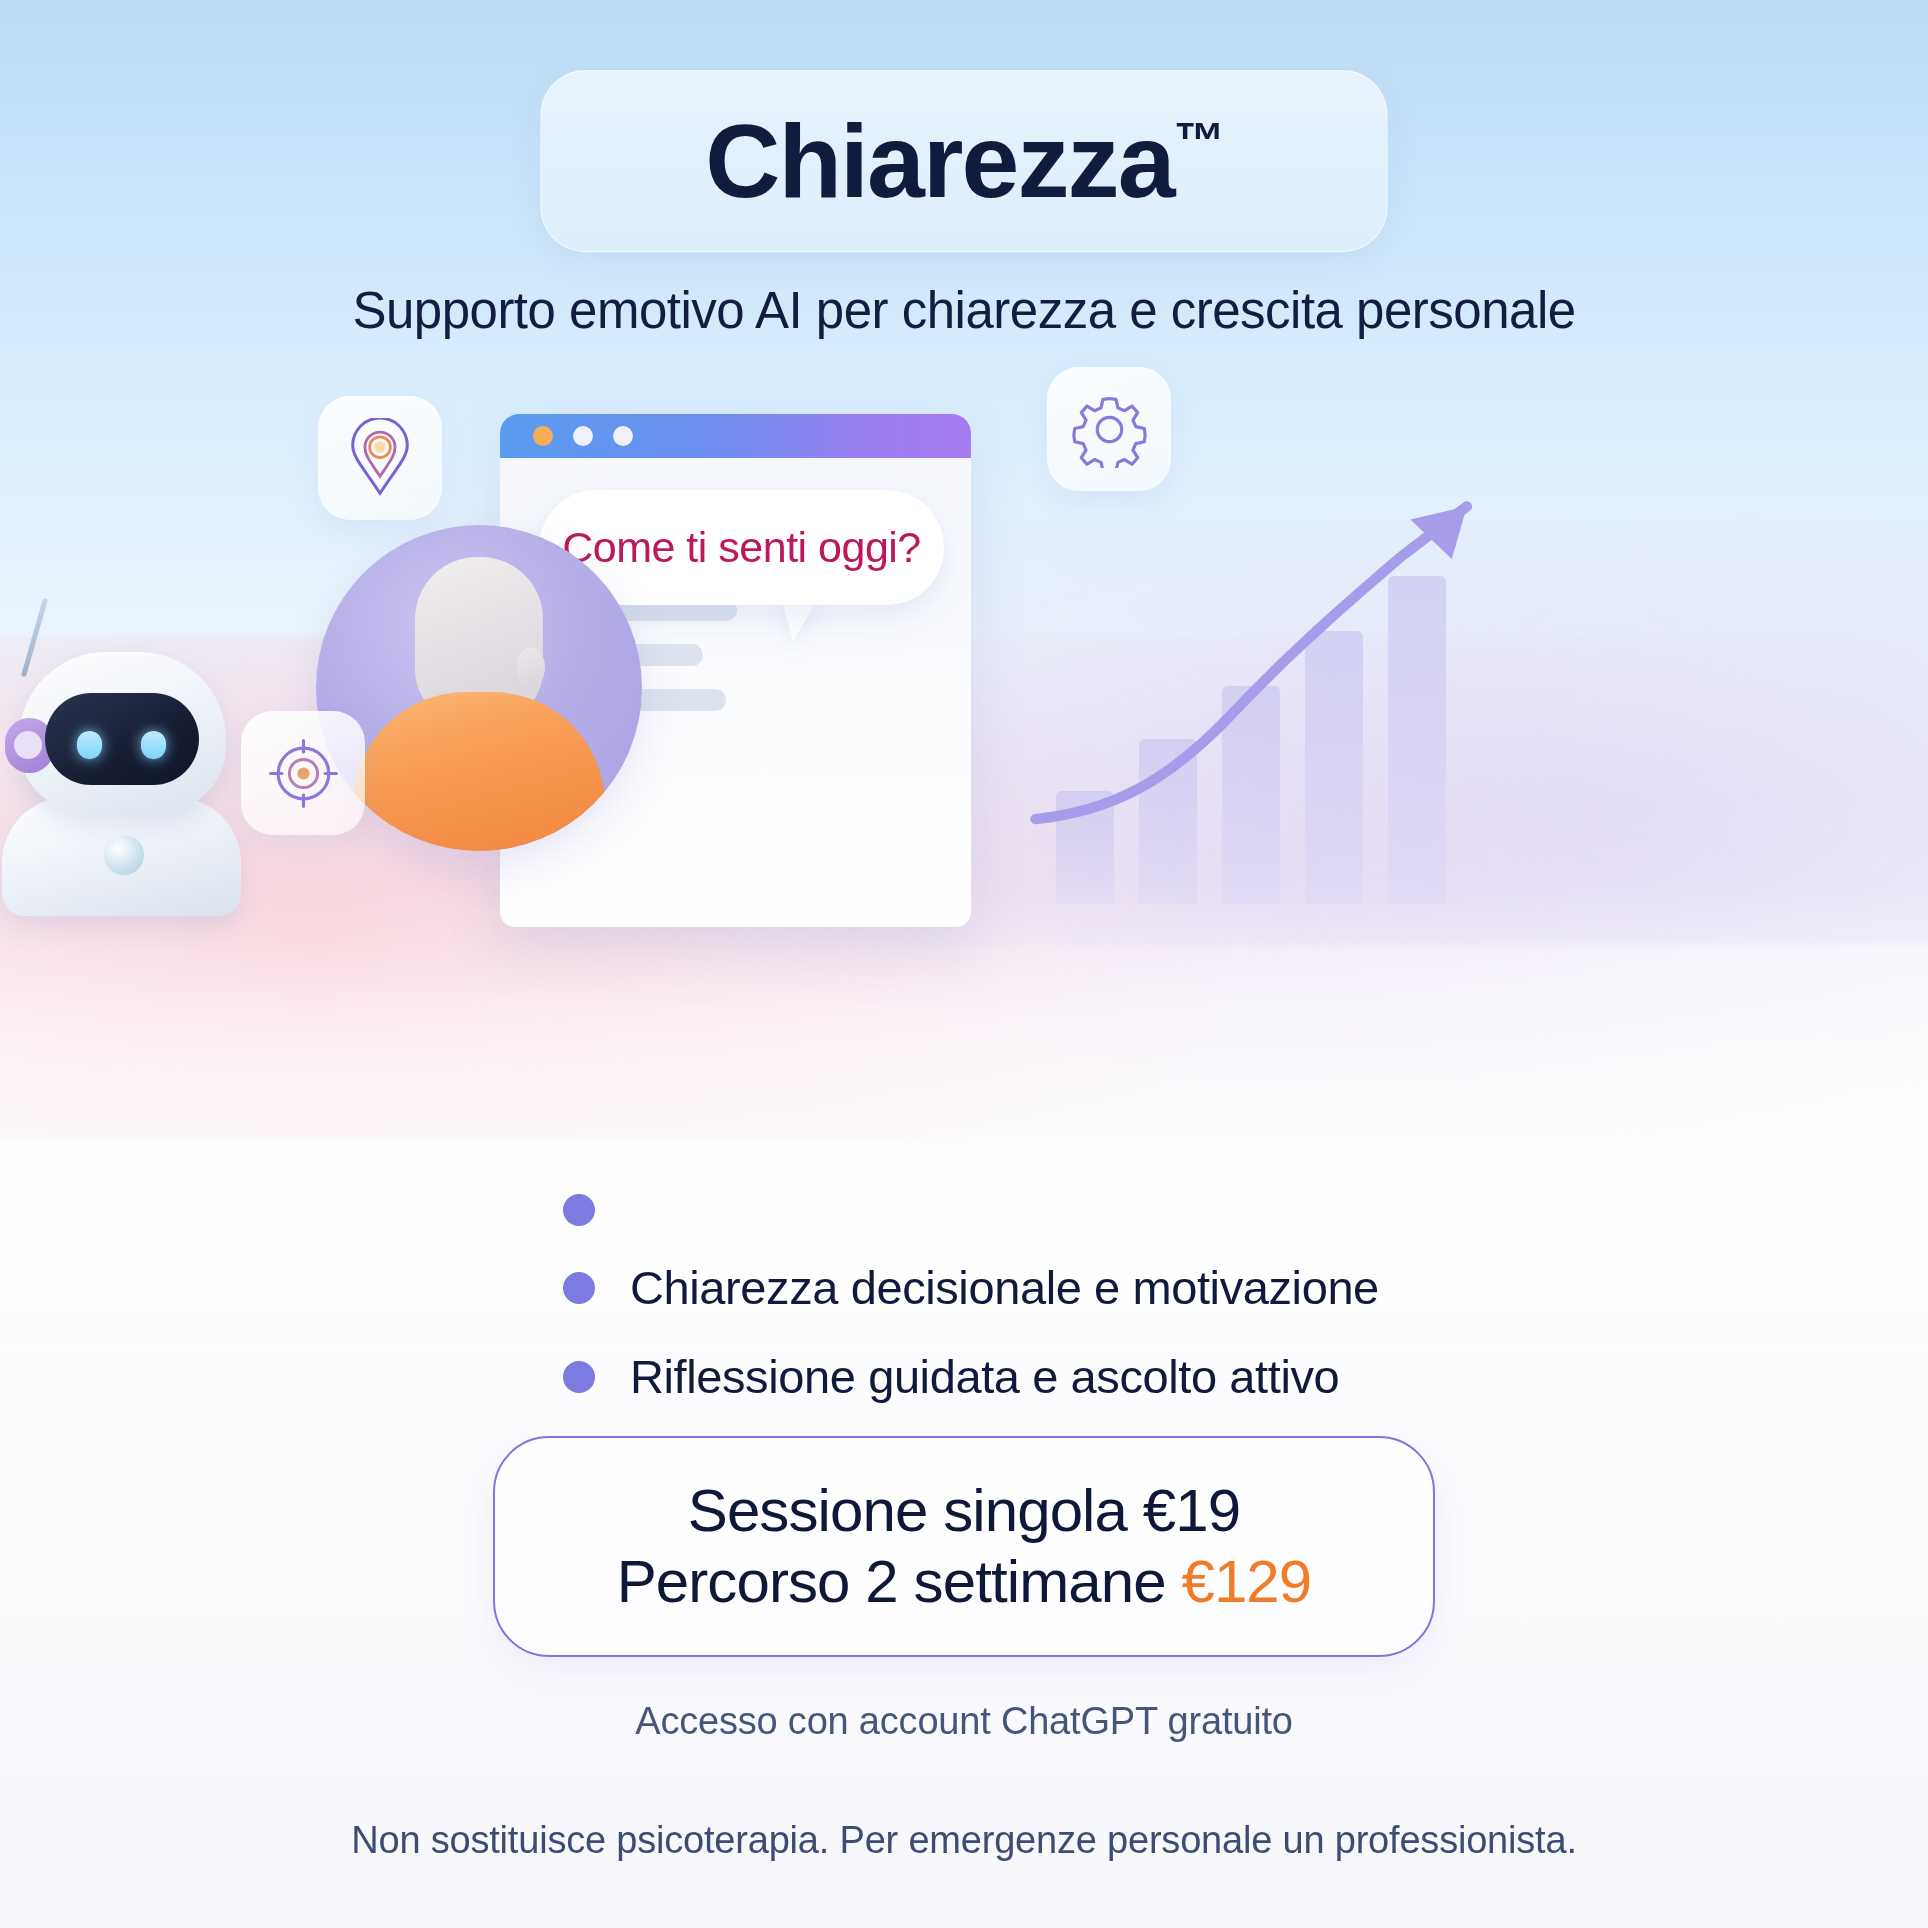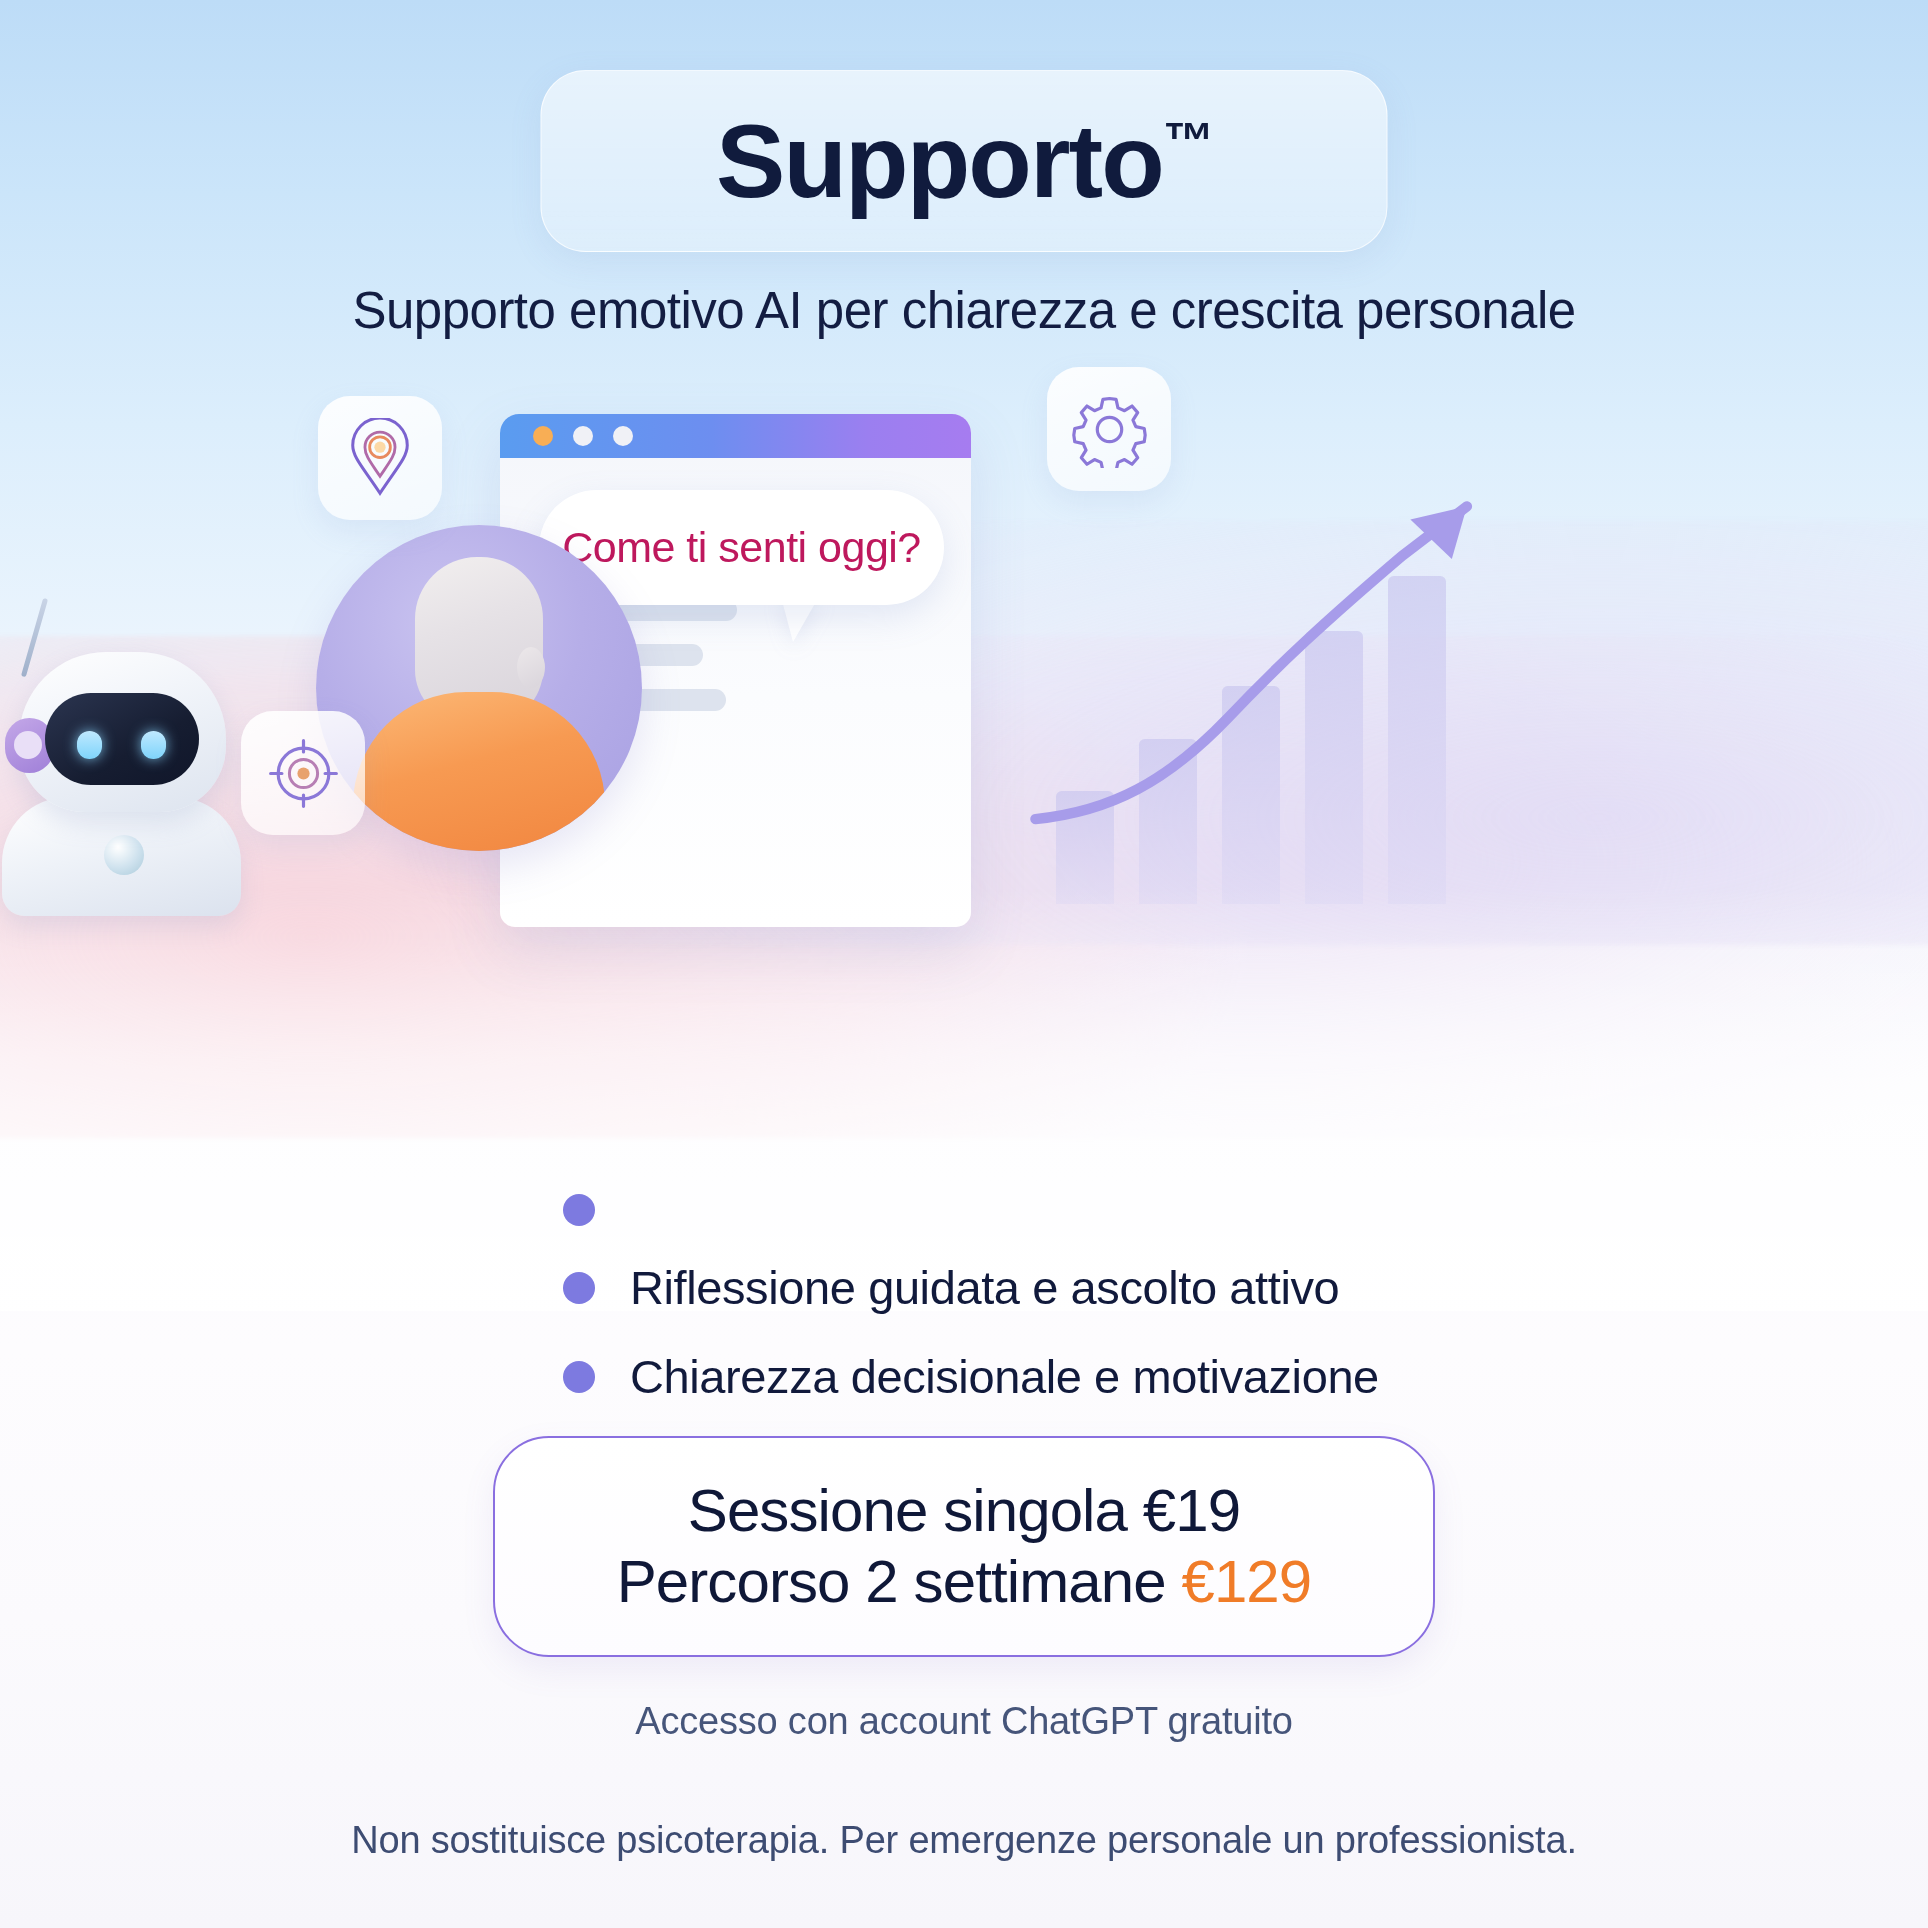--- a/index.html
+++ b/index.html
@@ -227,21 +227,21 @@
 </head>
 <body>
 
 <div id="bg-sky"></div>
 <div id="bg-wave-pink"></div>
 <div id="bg-wave-violet"></div>
 <div id="bg-wave-soft"></div>
 
 <div id="title-pill">
   <div id="title-text">
-    <span>Supporto</span>
+    <span>Chiarezza</span>
     <span id="title-tm">™</span>
   </div>
 </div>
 
 <div id="subtitle">Supporto emotivo AI per chiarezza e crescita personale</div>
 
 <div id="hero">
 
   <div id="growth">
     <div class="bar" style="left:30px;  width:58px; height:113px;"></div>
@@ -322,25 +322,25 @@
   </div>
 
 </div>
 
 <div id="bullets">
   <div class="bullet-row">
     <span class="bullet-dot"></span>
   </div>
   <div class="bullet-row">
     <span class="bullet-dot"></span>
-    <span class="bullet-text">Riflessione guidata e ascolto attivo</span>
+    <span class="bullet-text">Chiarezza decisionale e motivazione</span>
   </div>
   <div class="bullet-row">
     <span class="bullet-dot"></span>
-    <span class="bullet-text">Chiarezza decisionale e motivazione</span>
+    <span class="bullet-text">Riflessione guidata e ascolto attivo</span>
   </div>
 </div>
 
 <div id="price-box">
   <div class="price-line">
     <span>Sessione singola </span>
     <span>€19</span>
   </div>
   <div class="price-line">
     <span>Percorso 2 settimane </span>

